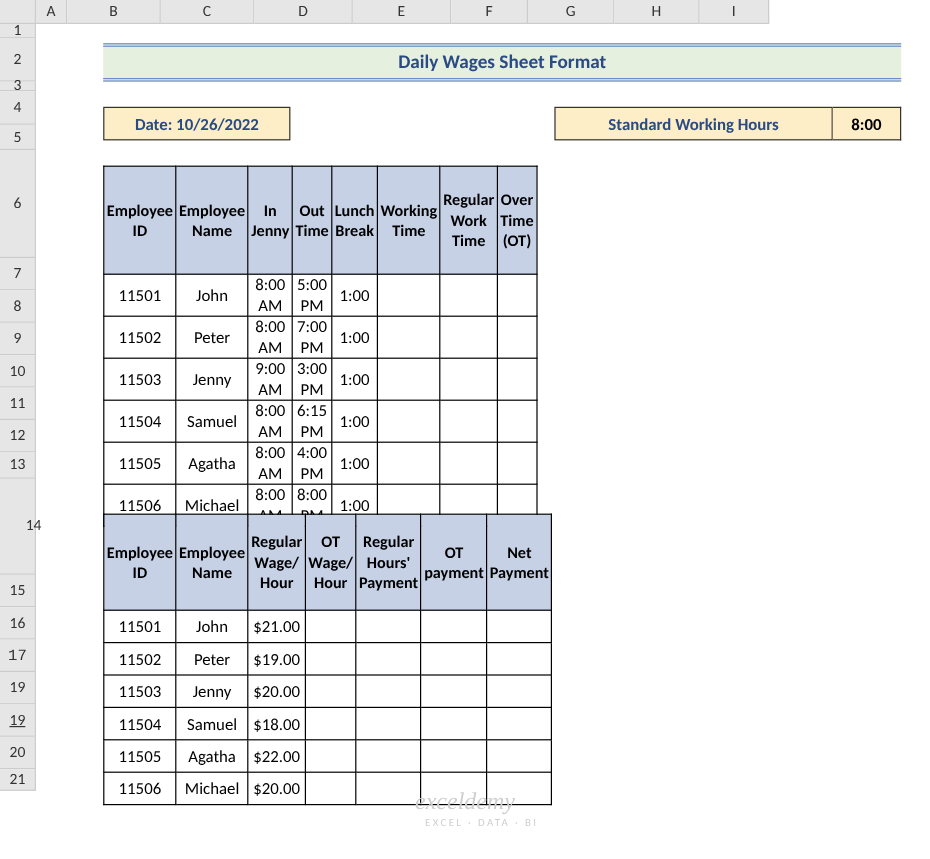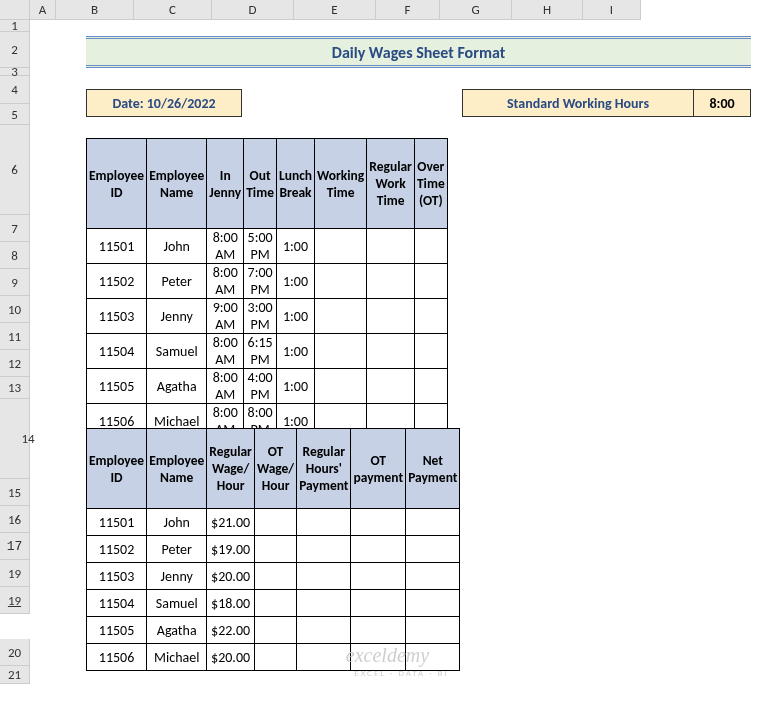--- a/index.html
+++ b/index.html
@@ -87,21 +87,21 @@
   height: 27px;
 }
 #t1 { top: 118px; }
 #t1 th { height: 90px; }
 #t2 { top: 408px; }
 #t2 th { height: 80px; }
 .wB { width: 78px; } .wC { width: 78px; } .wD { width: 82px; } .wE { width: 82px; }
 .wF { width: 64px; } .wG { width: 72px; } .wH { width: 71px; } .wI { width: 58px; }
 .watermark {
   position: absolute;
-  bottom: 38px; left: 0; width: 775px;
+  bottom: 25px; left: 0; width: 775px;
   text-align: center;
   font-style: italic;
   color: #cfcfcf;
   font-size: 20px;
   font-family: "Segoe Script", cursive;
   pointer-events: none;
 }
 .watermark small { display:block; font-size:9px; letter-spacing:2px; font-style:normal; font-family:Calibri;margin-left:28px; }
 </style>
 </head>
@@ -133,21 +133,21 @@
       <div class="rowhead" style="height: 27px;">10</div>
       <div class="rowhead" style="height: 27px;">11</div>
       <div class="rowhead" style="height: 27px;">12</div>
       <div class="rowhead" style="height: 22px;">13</div>
       <div class="rowhead" style="height: 80px; padding-left: 27px;">14</div>
       <div class="rowhead" style="height: 27px;">15</div>
       <div class="rowhead" style="height: 27px;">16</div>
       <div class="rowhead" style="height: 27px; font-family: Liberation Mono, monospace;">17</div>
       <div class="rowhead" style="height: 27px;">19</div>
       <div class="rowhead" style="height: 27px; text-decoration: underline;">19</div>
-      <div class="rowhead" style="height: 27px; margin-top: 25px;">20</div>
+      <div class="rowhead" style="height: 27px;">20</div>
       <div class="rowhead" style="height: 18px;">21</div>
     </div>
 
   <div class="content">
     <div class="title">Daily Wages Sheet Format</div>
     <div class="datebox">Date: 10/26/2022</div>
     <div class="stdhours-lbl">Standard Working Hours</div>
     <div class="stdhours-val">8:00</div>
 
     <table class="data" id="t1">

